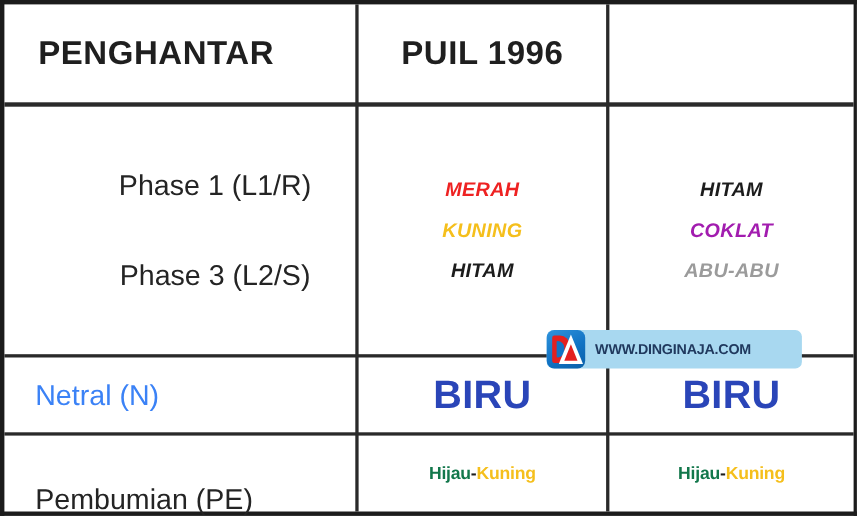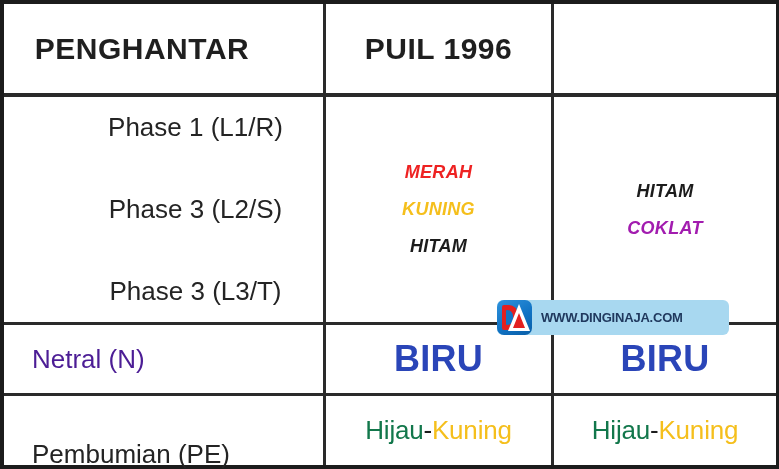--- a/index.html
+++ b/index.html
@@ -132,21 +132,21 @@
     white-space: nowrap;
     font-style: italic;
   }
 
   
   .netral-left {
     left: 4px; width: 319px;
     top: 325px; height: 68px;
     padding-left: 28px;
     font-size: 26px;
-    color: #4c1d95;
+    color: #3b82f6;
   }
   .netral-mid {
     left: 326px; width: 225px;
     top: 325px; height: 68px;
     justify-content: center;
   }
   .netral-right {
     left: 554px; width: 222px;
     top: 325px; height: 68px;
     justify-content: center;
@@ -170,22 +170,22 @@
     left: 326px; width: 225px;
     top: 396px; height: 69px;
     justify-content: center;
   }
   .pemb-right {
     left: 554px; width: 222px;
     top: 396px; height: 69px;
     justify-content: center;
   }
   .pemb-word {
-    font-size: 26px;
-    font-weight: normal;
+    font-size: 16px;
+    font-weight: bold;
     white-space: nowrap;
     letter-spacing: -0.2px;
   }
 
   
   .watermark {
     position: absolute;
     left: 497px;
     top: 300px;
     width: 232px;
@@ -269,32 +269,32 @@
 
   <div class="vrule v-1"></div>
   <div class="vrule v-2"></div>
 
   <div class="cell hdr hdr-penghantar">PENGHANTAR</div>
   <div class="cell hdr hdr-puil2000">PUIL 1996</div>
 
   <div class="phase-block phase-left">
     <div class="phase-label">Phase 1 (L1/R)</div>
     <div class="phase-label">Phase 3 (L2/S)</div>
-    <div class="phase-label">Phase 3 (L3/T)</div>
   </div>
 
   <div class="phase-block phase-mid">
     <div class="colour-word" style="color: rgb(238, 34, 34);">MERAH</div>
     <div class="colour-word" style="color: rgb(245, 191, 28);">KUNING</div>
     <div class="colour-word" style="color: rgb(28, 28, 28);">HITAM</div>
   </div>
 
   <div class="phase-block phase-right">
     <div class="colour-word" style="color: rgb(28, 28, 28);">HITAM</div>
     <div class="colour-word" style="color: #a21caf;">COKLAT</div>
+    <div class="colour-word" style="color: rgb(155, 155, 155);">ABU-ABU</div>
   </div>
 
   <div class="cell netral-left">Netral (N)</div>
   <div class="cell netral-mid">
     <span class="netral-word" style="color: rgb(42, 69, 184);">BIRU</span>
   </div>
   <div class="cell netral-right">
     <span class="netral-word" style="color: rgb(42, 69, 184);">BIRU</span>
   </div>
 

